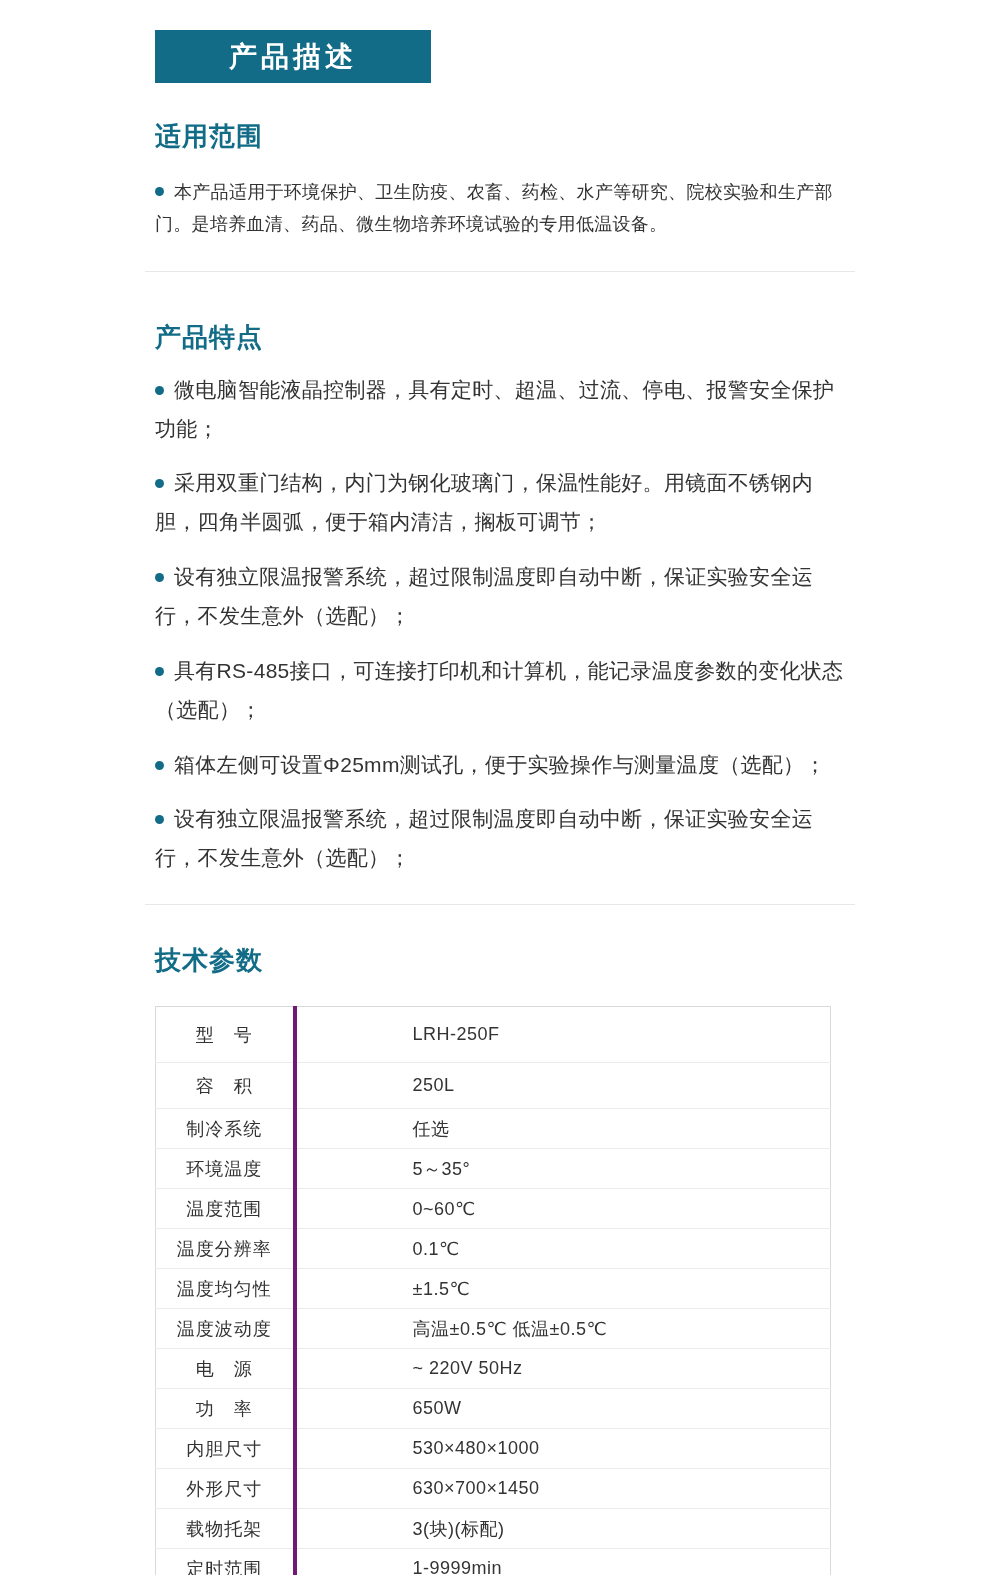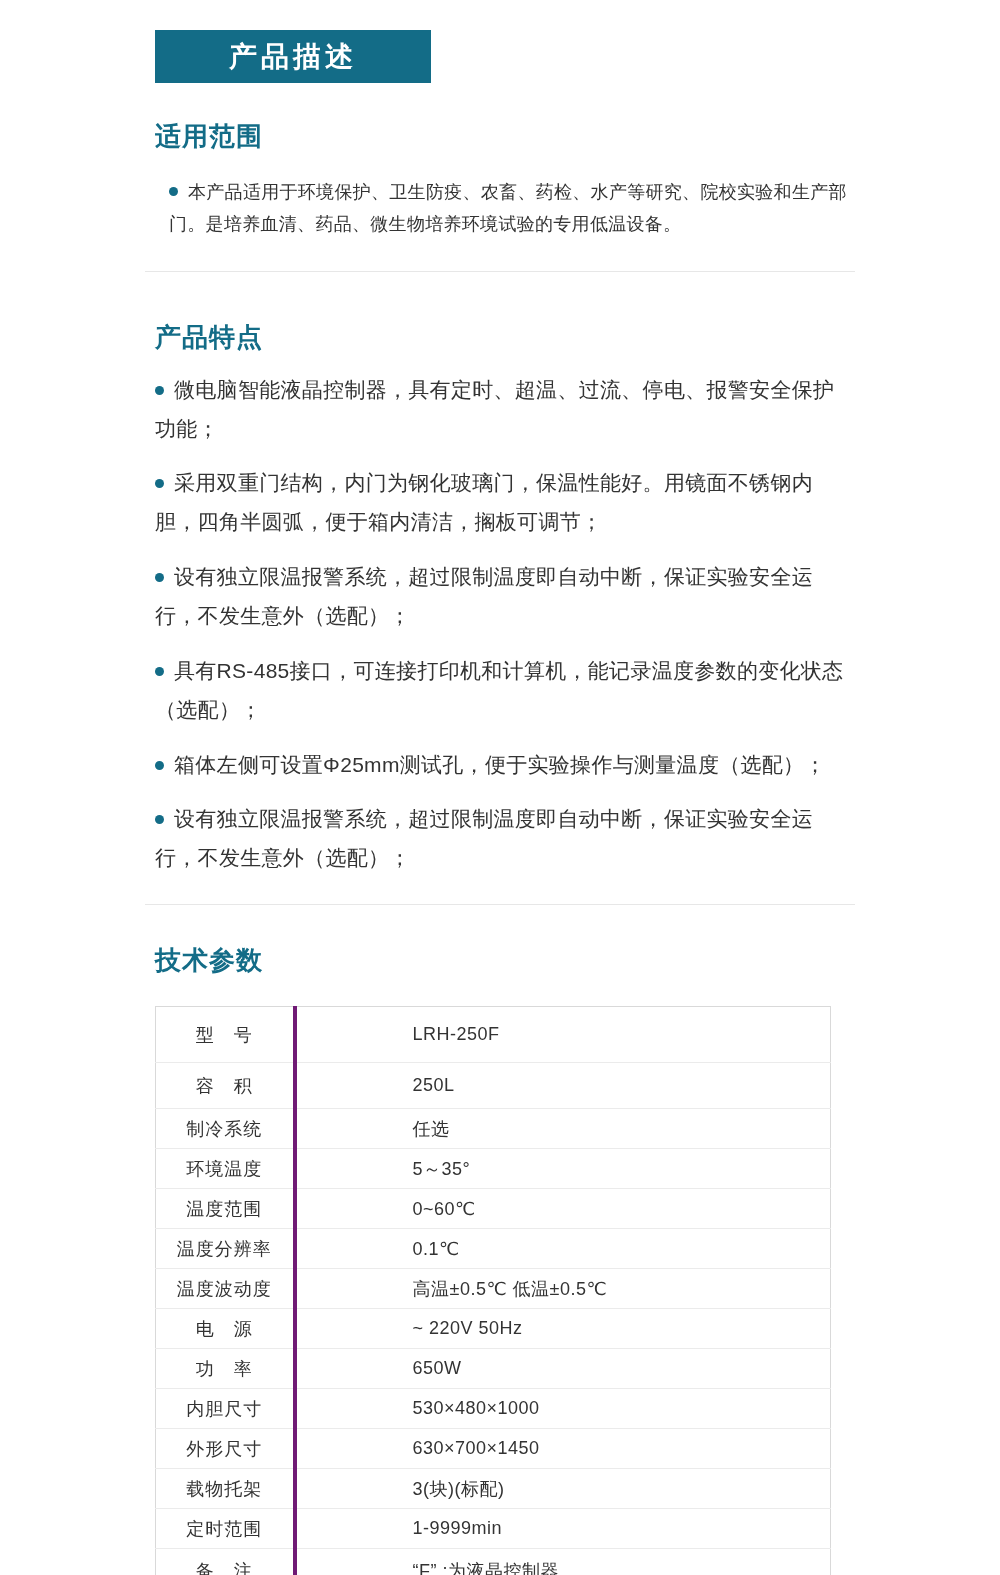--- a/index.html
+++ b/index.html
@@ -28,21 +28,20 @@
     color:var(--accent);font-size:26px;font-weight:bold;
     letter-spacing:1px;
   }
   .h-scope{margin-top:36px;}
   .h-features{margin-top:48px;}
   .h-specs{margin-top:38px;}
 
   .para{
     margin-top:22px;font-size:18px;line-height:1.8;color:var(--text);
     letter-spacing:0.3px;
-    margin-left:14px;
   }
   .dot{
     display:inline-block;width:9px;height:9px;border-radius:50%;
     background:var(--accent);margin-right:10px;vertical-align:2px;
   }
   .feat{margin-top:16px;font-size:21px;line-height:1.85;color:var(--text);letter-spacing:0.3px;}
   .feat:first-of-type{margin-top:24px;}
 
   .divider{border:none;border-top:1px solid var(--line);margin-top:30px;width:710px;margin-left:-10px;}
   .divider2{margin-top:26px;}
@@ -108,20 +107,24 @@
           </tr>
         <tr>
             <td class="k">温度范围</td>
             <td class="v">0~60℃</td>
           </tr>
         <tr>
             <td class="k">温度分辨率</td>
             <td class="v">0.1℃</td>
           </tr>
         <tr>
+            <td class="k">温度均匀性</td>
+            <td class="v">±1.5℃</td>
+          </tr>
+        <tr>
             <td class="k">温度波动度</td>
             <td class="v">高温±0.5℃ 低温±0.5℃</td>
           </tr>
         <tr>
             <td class="k">电　源</td>
             <td class="v">~ 220V 50Hz</td>
           </tr>
         <tr>
             <td class="k">功　率</td>
             <td class="v">650W</td>

